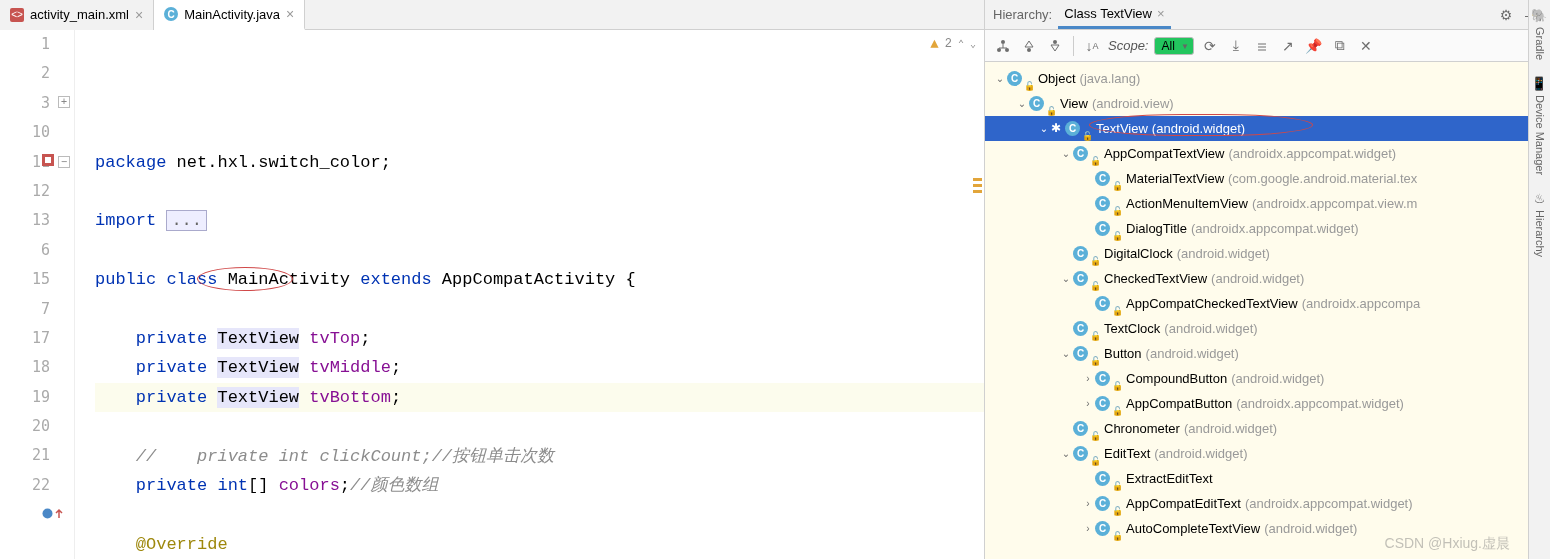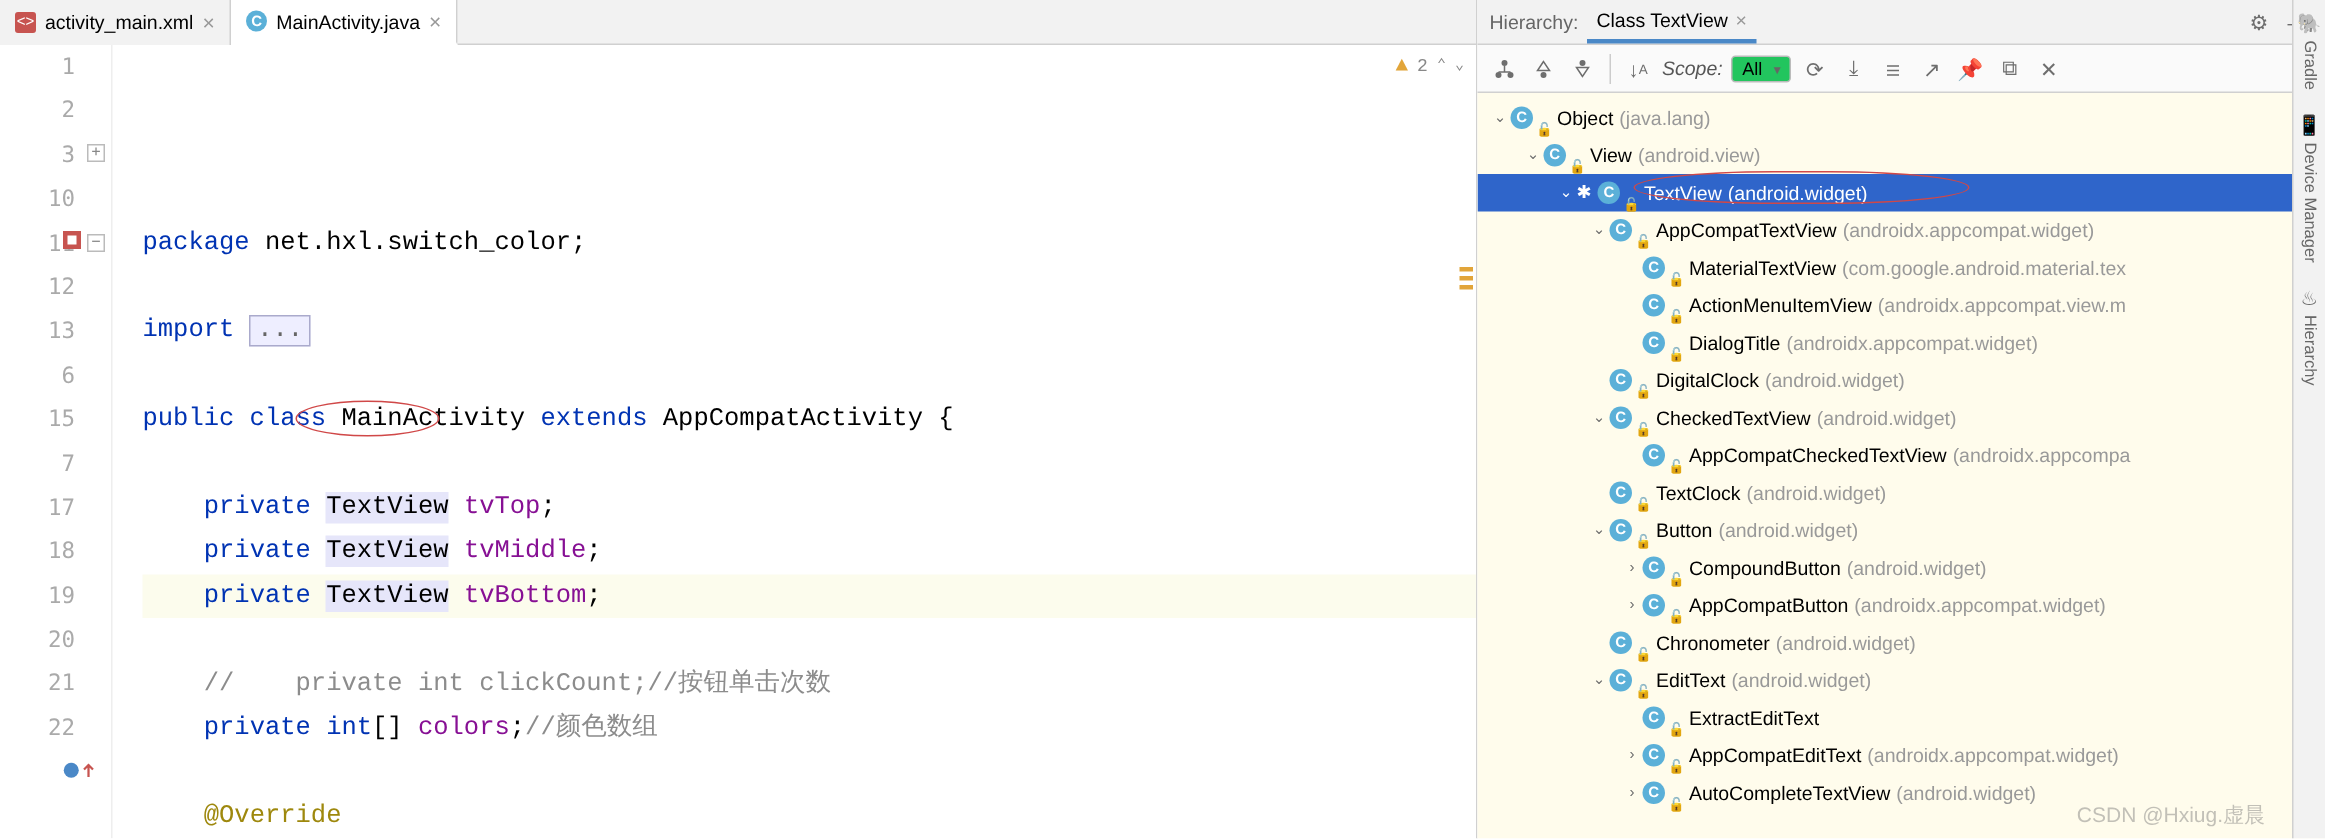--- a/index.html
+++ b/index.html
@@ -17,21 +17,21 @@
   .editor-body { flex: 1; display: flex; overflow: hidden; position: relative; }
   .gutter { width: 75px; background: #fff; border-right: 1px solid #eee; text-align: right; color: #aaa; font-family: Consolas, monospace; font-size: 15px; line-height: 29.4px; padding-right: 24px; position: relative; user-select: none; }
   .gutter .ln { height: 29.4px; }
   .fold { position:absolute; right:4px; width:12px; height:12px; border:1px solid #bbb; color:#888; font-size:10px; line-height:10px; text-align:center; background:#fff;}
   .code { flex: 1; font-family: Consolas, "Courier New", monospace; font-size: 17px; line-height: 29.4px; padding-left: 20px; white-space: pre; position: relative; }
   .code .row { height: 29.4px; }
   .row.hl-line { background: #fcfced; }
   .kw { color: #0033b3; }
   .typ { color: #000; }
   .fld { color: #871094; }
-  .cmt { color: #8c8c8c; }
+  .cmt { color: #8c8c8c; font-style: italic; }
   .ann { color: #9e880d; }
   .bgh { background: #e6e6fa; padding:1px 0;}
   .dots-box { border:1px solid #aac; padding:0 4px; background:#eef; color:#666;}
   .circle-red { position:absolute; border:1px solid #d04848; border-radius:50%; width:96px; height:24px; pointer-events:none; }
   .editor-rcol { position:absolute; right:0; top:0; width:80px; height:30px; display:flex; align-items:center; gap:6px; padding-right:8px; justify-content:flex-end; font-size:12px; color:#888;}
   .warn-tri { color:#e2a53a; font-size:14px;}
   .err-strip { position:absolute; right:2px; width:10px; top:30px; bottom:0; }
   .err-strip div { position:absolute; right:0; width:9px; height:3px; background:#e2a53a; }
   .icon-row { position:absolute; left:42px; width:30px; display:flex; gap:2px; }
   

